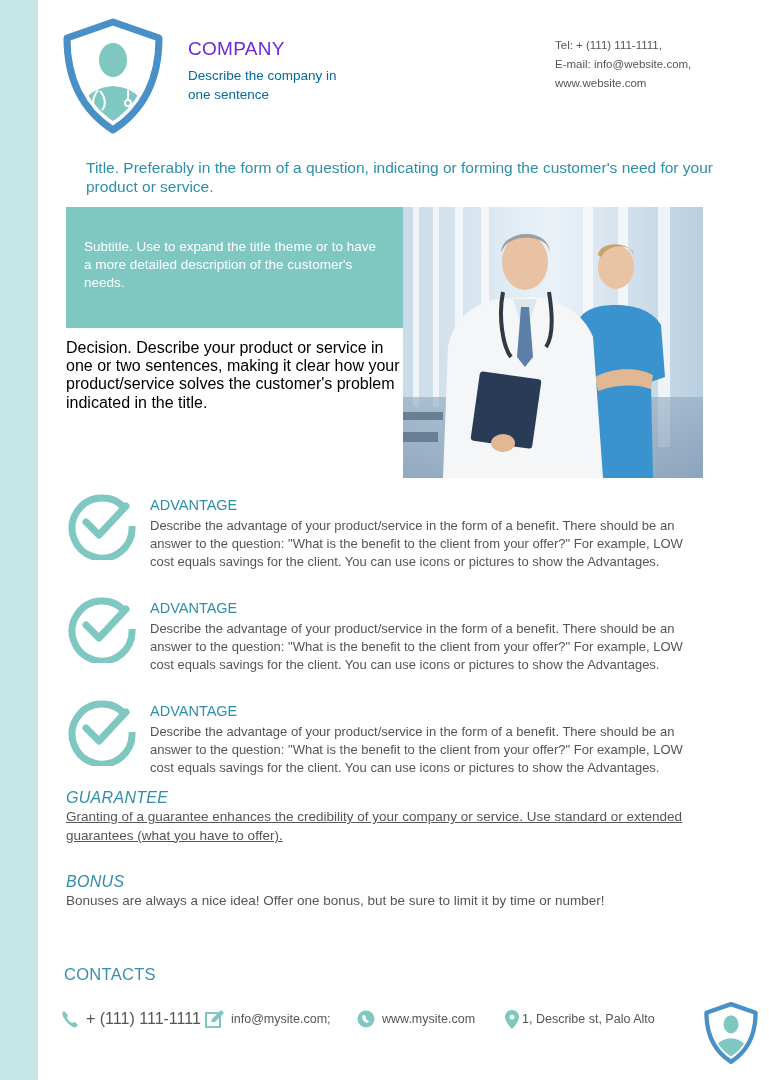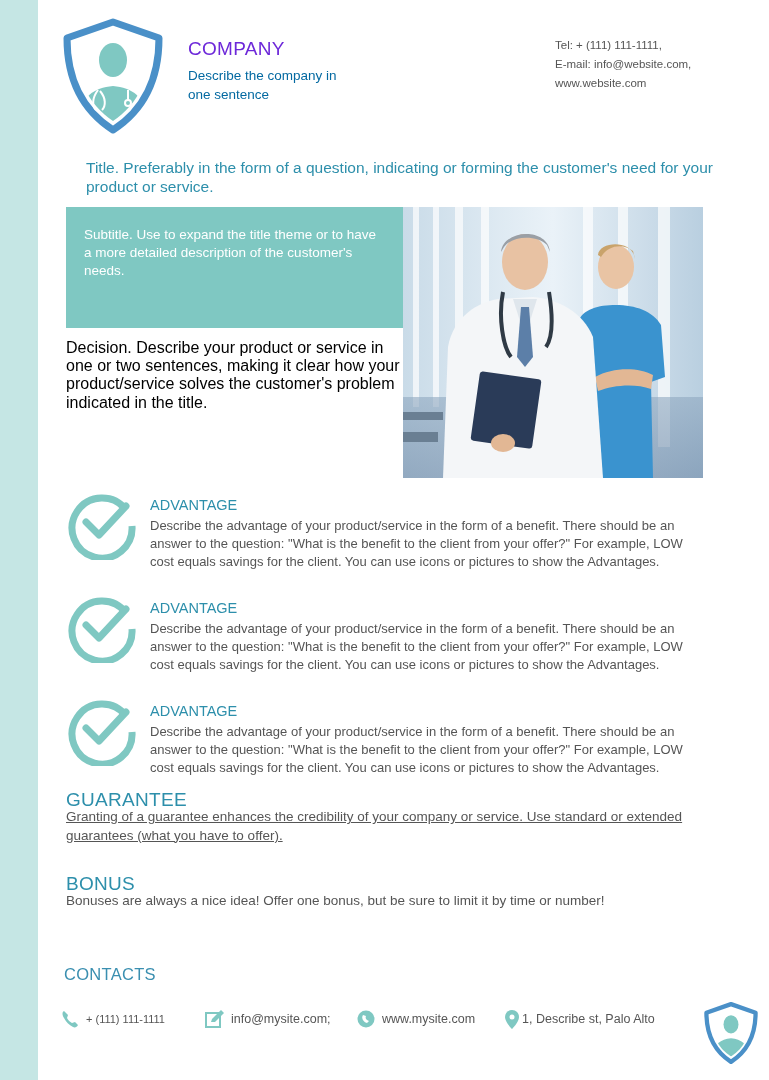--- a/index.html
+++ b/index.html
@@ -10,33 +10,33 @@
 
   .logo { position: absolute; left: 62px; top: 18px; width: 102px; height: 116px; }
 
   .company-name { position: absolute; left: 188px; top: 38px; font-size: 19px; color: #6d28d9; letter-spacing: 0.3px; }
   .company-desc { position: absolute; left: 188px; top: 67px; font-size: 13.5px; color: #0369a1; line-height: 18.5px; width: 170px; }
 
   .contact-block { position: absolute; left: 555px; top: 36px; font-size: 11.5px; color: #555; line-height: 19px; }
 
   .title { position: absolute; left: 66px; top: 159px; width: 650px; font-size: 15.5px; color: #2d8fab; line-height: 18.5px; margin-left: 20px; }
 
-  .subtitle-box { position: absolute; left: 66px; top: 207px; width: 337px; height: 121px; background: #7fc8c2; padding: 19px 18px; }
+  .subtitle-box { position: absolute; left: 66px; top: 207px; width: 337px; height: 121px; background: #7fc8c2; padding: 31px 18px; }
   .subtitle-text { font-size: 13.5px; color: #ffffff; line-height: 18px; }
 
   .decision { position: absolute; left: 66px; top: 339px; width: 335px; font-size: 16px; color: #000000; line-height: 18.2px; }
 
   .photo { position: absolute; left: 403px; top: 207px; width: 300px; height: 271px; overflow: hidden; }
 
   .adv { position: absolute; left: 66px; width: 650px; height: 86px; }
   .adv-icon { position: absolute; left: 0; top: 0; width: 72px; height: 72px; }
   .adv-title { position: absolute; left: 84px; top: 9px; font-size: 14.5px; color: #2d8fab; }
   .adv-text { position: absolute; left: 84px; top: 29px; width: 560px; font-size: 13px; color: #555; line-height: 18px; }
 
-  .sec-title { position: absolute; left: 66px; font-size: 19px; color: #2d8fab; letter-spacing: 0.3px; }
+  .sec-title { position: absolute; left: 66px; font-size: 16px; color: #2d8fab; letter-spacing: 0.3px; font-style: italic; }
   .sec-text { position: absolute; left: 66px; width: 650px; font-size: 13.5px; color: #555; line-height: 18.5px; }
 
   .contacts-title { position: absolute; left: 64px; top: 965px; font-size: 16.5px; color: #3a8fb0; letter-spacing: 0.3px; }
 
   .ct { position: absolute; top: 1009px; display: flex; align-items: center; font-size: 12.5px; color: #555; }
   .ct .ico { width: 20px; height: 20px; margin-right: 6px; display: inline-flex; align-items: center; justify-content: center; }
 
   .logo-small { position: absolute; left: 703px; top: 1002px; width: 56px; height: 62px; }
 </style>
 </head>
@@ -150,21 +150,21 @@
 <div class="sec-text" style="top:892px;">Bonuses are always a nice idea! Offer one bonus, but be sure to limit it by time or number!</div>
 
 <div class="contacts-title">CONTACTS</div>
 
 <div class="ct" style="left:60px;">
   <span class="ico">
     <svg width="18" height="18" viewBox="0 0 18 18">
         <path d="M3 1 C1 2 1 5 3 8 C5 12 8 15 12 17 C14 18 16 17 17 15 L14 12 L11 13 C9 12 7 10 6 8 L7 5 Z" fill="#7fc8c2"></path>
       </svg>
   </span>
-  <span style="font-size:11px;">+ (111) 111-1111</span>
+  <span style="font-size:16px;">+ (111) 111-1111</span>
 </div>
 
 <div class="ct" style="left:205px;">
   <span class="ico">
     <svg width="20" height="18" viewBox="0 0 20 18">
         <rect x="1" y="3" width="14" height="14" fill="none" stroke="#7fc8c2" stroke-width="2"></rect>
         <path d="M6 12 L7 9 L16 0 L19 3 L10 12 Z" fill="#7fc8c2"></path>
       </svg>
   </span>
   <span>info@mysite.com;</span>

